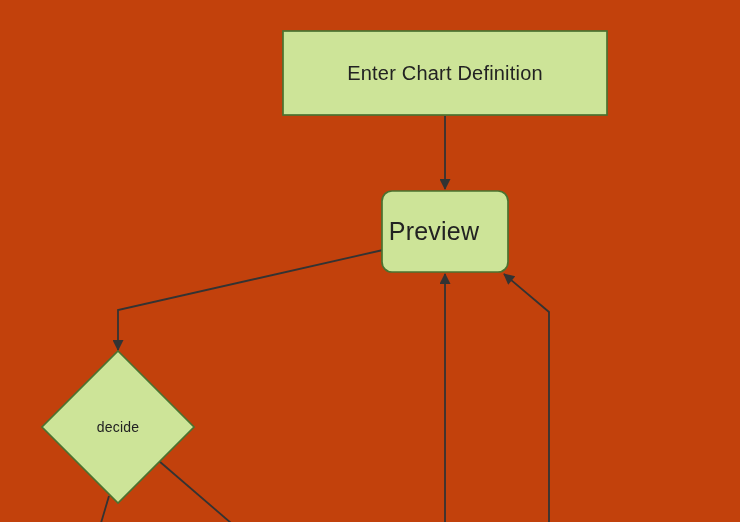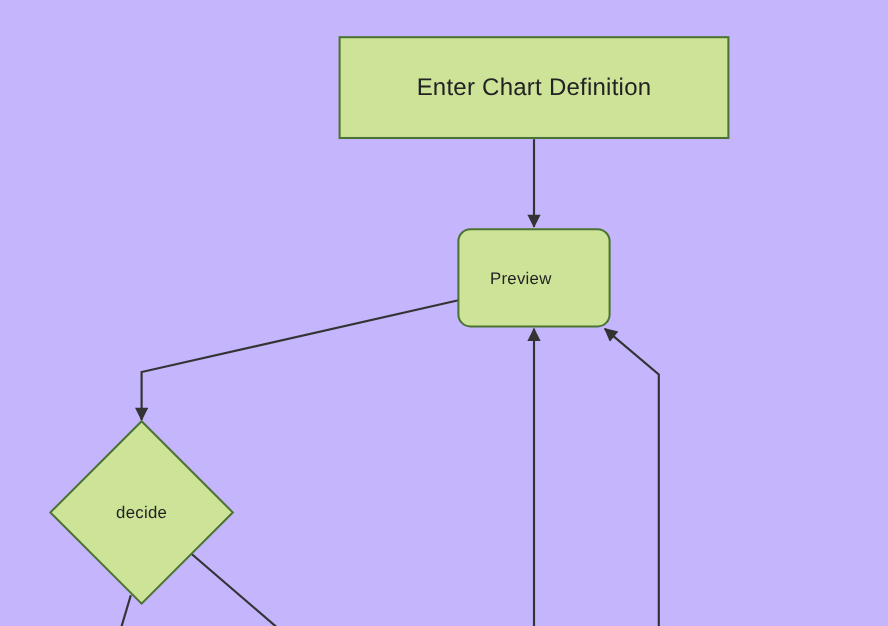--- a/index.html
+++ b/index.html
@@ -23,21 +23,21 @@
     align-items: center;
     justify-content: center;
     text-align: center;
     pointer-events: none;
     letter-spacing: 0.2px;
   }
 </style>
 </head>
 <body>
 
-<div class="canvas" style="width: 740px; height: 522px; background: #c4b5fd;">
+<div class="canvas" style="width: 740px; height: 522px; background: #c2410c;">
   <svg xmlns="http://www.w3.org/2000/svg" width="740" height="522" viewBox="0 0 740 522">
     <defs>
       <marker id="arrowhead" viewBox="0 0 10 10" refX="9.2" refY="5" markerUnits="userSpaceOnUse" markerWidth="13" markerHeight="11" orient="auto">
         <path id="arrowhead-path" d="M0,0 L10,5 L0,10 z" fill="#333333"></path>
       </marker>
     </defs>
     <g id="edge-layer">
         <polyline points="445,116 445,189" fill="none" stroke="#333333" stroke-width="1.8" marker-end="url(#arrowhead)"></polyline>
         <polyline points="383,250 118,310 118,350" fill="none" stroke="#333333" stroke-width="1.8" marker-end="url(#arrowhead)"></polyline>
         <polyline points="445,523 445,274" fill="none" stroke="#333333" stroke-width="1.8" marker-end="url(#arrowhead)"></polyline>
@@ -45,15 +45,15 @@
         <polyline points="109,496 101,523" fill="none" stroke="#333333" stroke-width="1.8"></polyline>
         <polyline points="159,461 231,523" fill="none" stroke="#333333" stroke-width="1.8"></polyline>
       </g>
     <g id="node-layer">
         <rect x="283" y="31" width="324" height="84" rx="0" fill="#cde498" stroke="#4b7331" stroke-width="1.7"></rect>
         <rect x="382" y="191" width="126" height="81" rx="10" fill="#cde498" stroke="#4b7331" stroke-width="1.7"></rect>
         <polygon points="118,351 194,427 118,503 42,427" fill="#cde498" stroke="#4b7331" stroke-width="1.7"></polygon>
       </g>
   </svg>
 <div class="node-label" style="left: 283px; top: 31px; width: 324px; height: 84px; color: rgb(34, 34, 34); font-size: 20px;">Enter Chart Definition</div>
-    <div class="node-label" style="left: 382px; top: 191px; width: 104px; height: 81px; color: rgb(34, 34, 34); font-size: 14px;">Preview</div>
+    <div class="node-label" style="left: 382px; top: 191px; width: 104px; height: 81px; color: rgb(34, 34, 34); font-size: 25px;">Preview</div>
     <div class="node-label" style="left: 42px; top: 351px; width: 152px; height: 152px; color: rgb(34, 34, 34); font-size: 14px;">decide</div>
   </div>
 
 </body></html>

